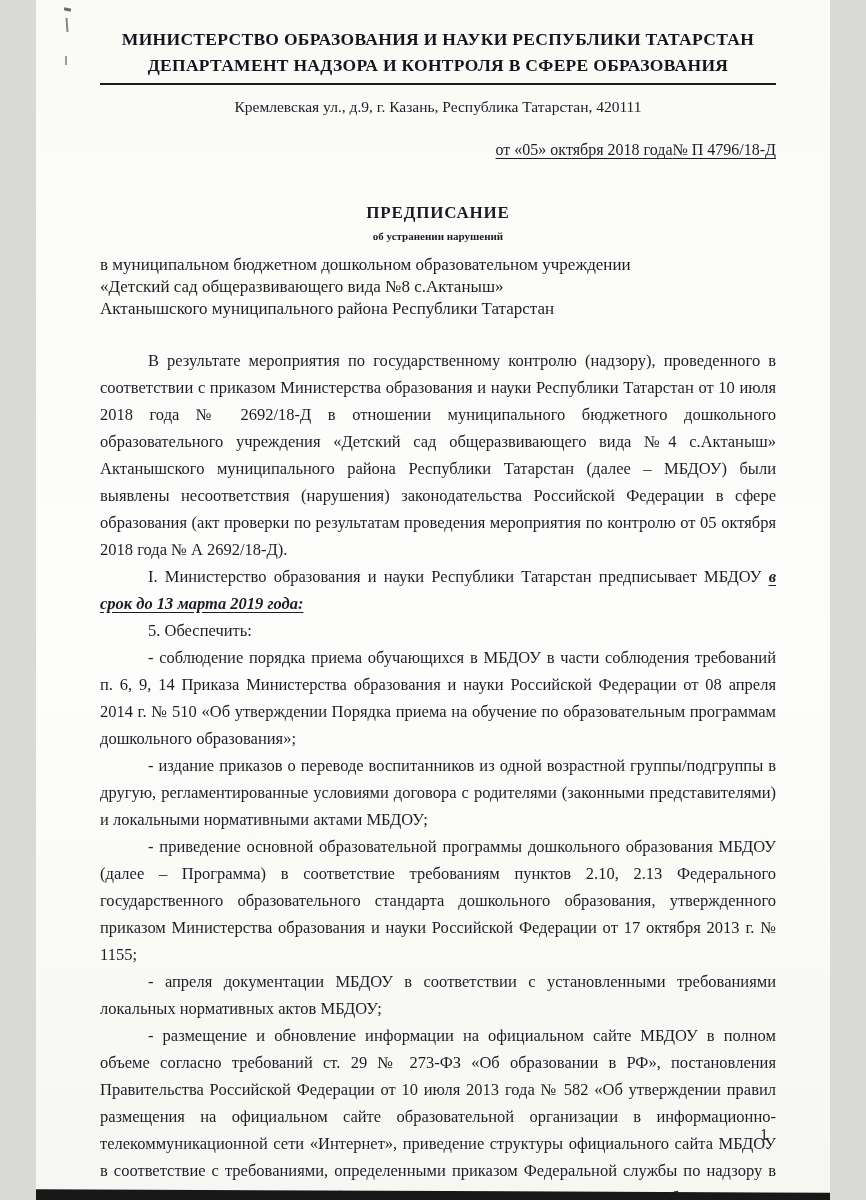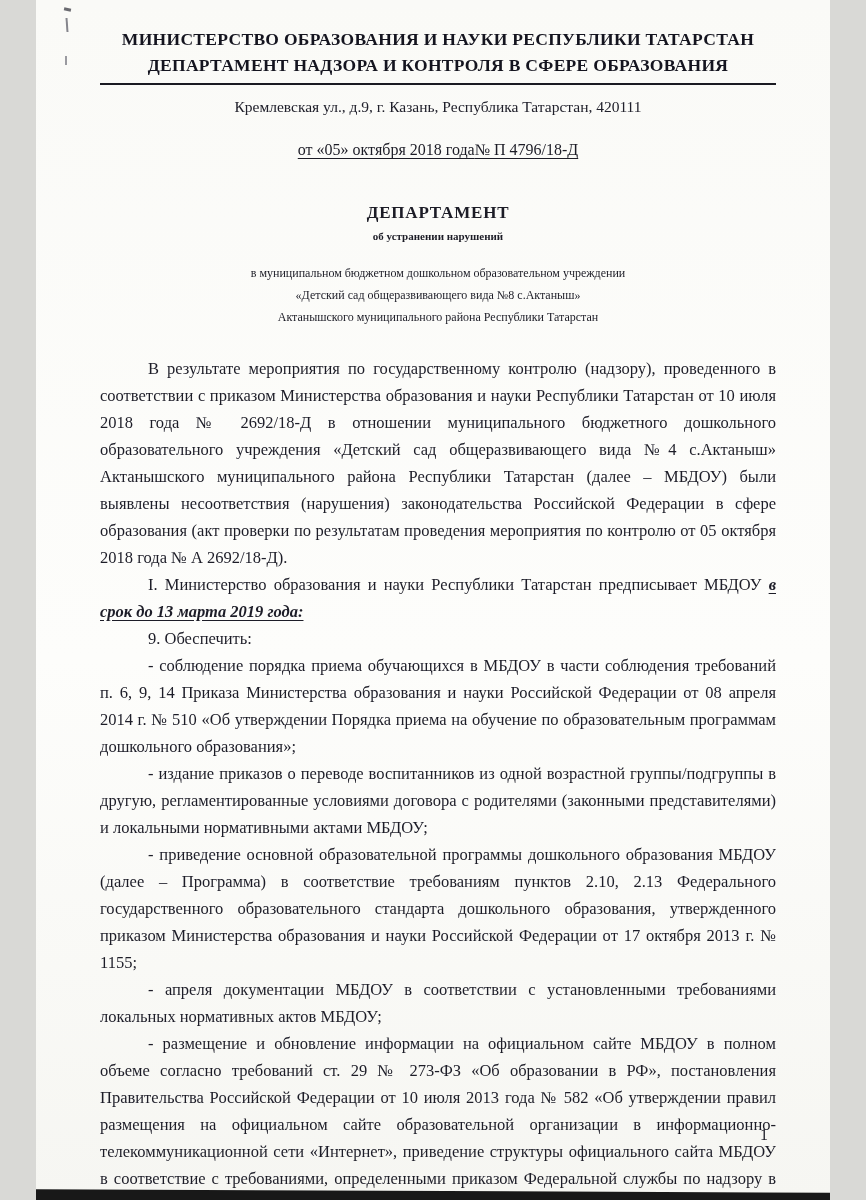--- a/index.html
+++ b/index.html
@@ -33,42 +33,42 @@
   .letterhead .address {
     font-size: 15.5px;
     line-height: 24px;
     margin-top: 10px;
     color: #20202b;
   }
 
   
   .meta-row {
     display: flex;
-    justify-content: center;
+    justify-content: flex-end;
     margin-top: 22px;
     font-size: 16px;
   }
   .meta-row .u { text-decoration: underline; text-underline-offset: 3px; }
 
   
   .title-block { text-align: center; margin-top: 42px; }
   .title-main {
     font-weight: bold;
     font-size: 17px;
     letter-spacing: 0.8px;
     line-height: 24px;
   }
   .title-sub {
     font-weight: bold;
     font-size: 11px;
     line-height: 23px;
   }
 
   
-  .recipient { text-align: center; margin-top: 14px; font-size: 12px; line-height: 22px; }
+  .recipient { margin-top: 6px; font-size: 17px; line-height: 22px; }
   .recipient .r-line { display: block; }
 
   
   .body { margin-top: 27px; }
   .body p {
     font-size: 16.5px;
     line-height: 27px;
     text-align: justify;
     text-indent: 48px;
     color: #1d1d28;
@@ -136,34 +136,34 @@
     <div class="rule"></div>
     <div class="address">Кремлевская ул., д.9, г. Казань, Республика Татарстан, 420111</div>
   </div>
 
   <div class="meta-row">
     <span class="u">от «05» октября 2018 года</span>
     <span class="u">№ П 4796/18-Д</span>
   </div>
 
   <div class="title-block">
-    <div class="title-main">ДЕПАРТАМЕНТ</div>
+    <div class="title-main">ПРЕДПИСАНИЕ</div>
     <div class="title-sub">об устранении нарушений</div>
   </div>
 
   <div class="recipient">
     <span class="r-line">в муниципальном бюджетном дошкольном образовательном учреждении</span>
     <span class="r-line">«Детский сад общеразвивающего вида №8 с.Актаныш»</span>
     <span class="r-line">Актанышского муниципального района Республики Татарстан</span>
   </div>
 
   <div class="body">
     <p>В результате мероприятия по государственному контролю (надзору), проведенного в соответствии с приказом Министерства образования и науки Республики Татарстан от 10 июля 2018 года № 2692/18-Д в отношении муниципального бюджетного дошкольного образовательного учреждения «Детский сад общеразвивающего вида №4 с.Актаныш» Актанышского муниципального района Республики Татарстан (далее – МБДОУ) были выявлены несоответствия (нарушения) законодательства Российской Федерации в сфере образования (акт проверки по результатам проведения мероприятия по контролю от 05 октября 2018 года № А 2692/18-Д).</p>
     <p><span>I. Министерство образования и науки Республики Татарстан предписывает МБДОУ </span><span class="deadline">в срок до 13 марта 2019 года:</span></p>
-    <p>9. Обеспечить:</p>
+    <p>5. Обеспечить:</p>
     <p>- соблюдение порядка приема обучающихся в МБДОУ в части соблюдения требований п. 6, 9, 14 Приказа Министерства образования и науки Российской Федерации от 08 апреля 2014 г. № 510 «Об утверждении Порядка приема на обучение по образовательным программам дошкольного образования»;</p>
     <p>- издание приказов о переводе воспитанников из одной возрастной группы/подгруппы в другую, регламентированные условиями договора с родителями (законными представителями) и локальными нормативными актами МБДОУ;</p>
     <p>- приведение основной образовательной программы дошкольного образования МБДОУ (далее – Программа) в соответствие требованиям пунктов 2.10, 2.13 Федерального государственного образовательного стандарта дошкольного образования, утвержденного приказом Министерства образования и науки Российской Федерации от 17 октября 2013 г. № 1155;</p>
     <p>- апреля документации МБДОУ в соответствии с установленными требованиями локальных нормативных актов МБДОУ;</p>
     <p>- размещение и обновление информации на официальном сайте МБДОУ  в полном объеме согласно требований ст. 29 № 273-ФЗ «Об образовании в РФ», постановления Правительства Российской Федерации от 10 июля 2013 года № 582 «Об утверждении правил размещения на официальном сайте образовательной организации в информационно-телекоммуникационной сети «Интернет», приведение структуры официального сайта МБДОУ в соответствие с требованиями, определенными приказом Федеральной службы по надзору в сфере образования и науки (Рособрнадзор) от 29 мая 2014 г. № 785 г. Москва «Об утверждении требований к структуре официального сайта образовательной организации в информационно телекоммуникационной сети «Интернет» и формату представления на нем информации»;</p>
   </div>
 
   <div class="page-number">1</div>
 
   <div class="scan-edge"></div>

